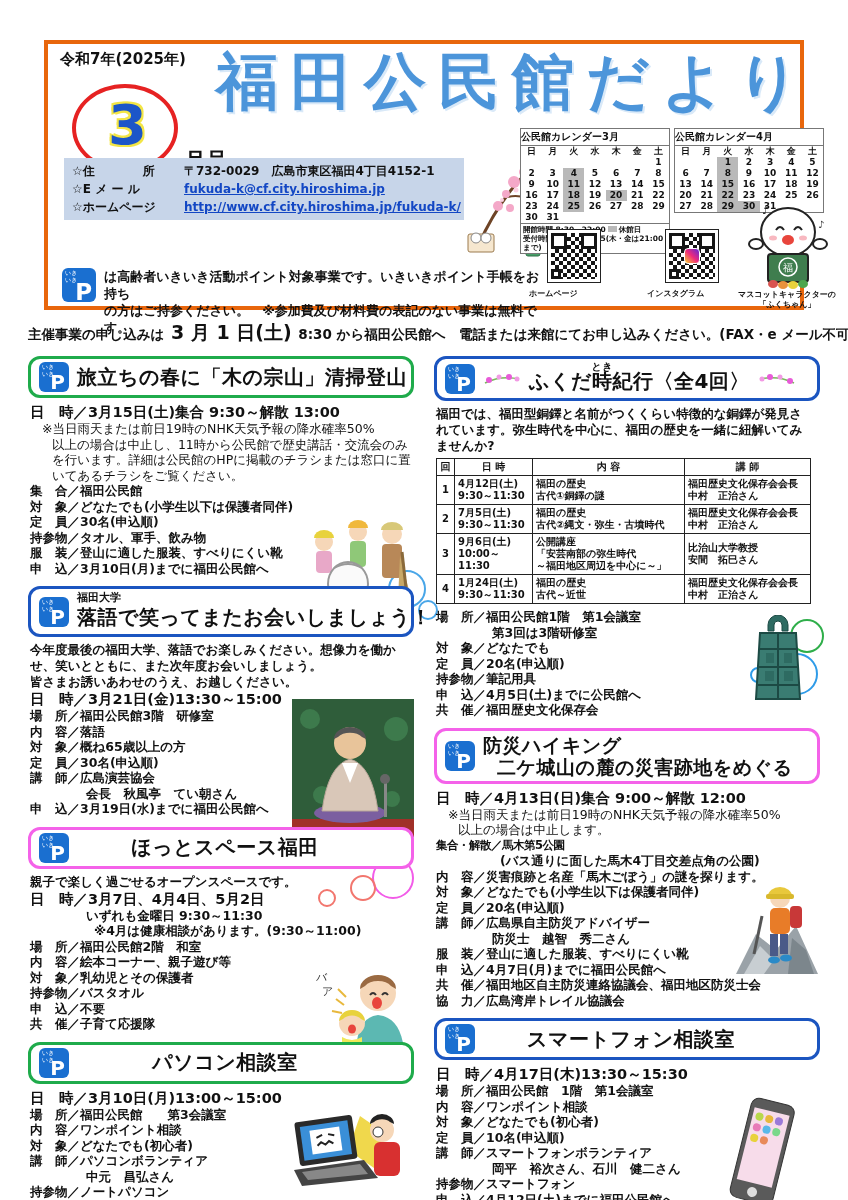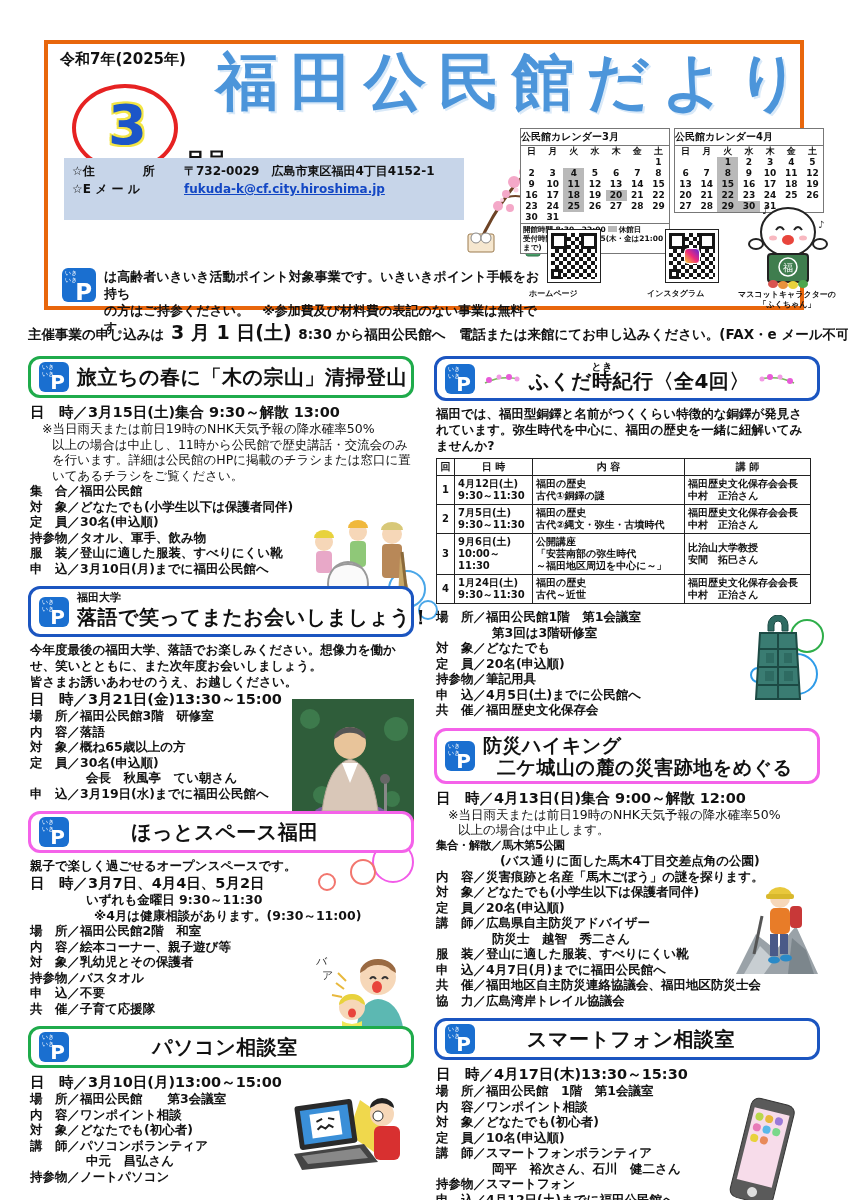--- a/index.html
+++ b/index.html
@@ -108,20 +108,24 @@
     <h1 class="big-title">福田公民館だより</h1>
 
     <div class="info-box">
       <div class="info-row">
         <span class="info-label">☆住　　　　所</span>
         <span class="info-value">〒732-0029　広島市東区福田4丁目4152-1</span>
       </div>
       <div class="info-row">
         <span class="info-label">☆E メ ー ル</span>
         <span class="info-value link">fukuda-k@cf.city.hiroshima.jp</span>
+      </div>
+      <div class="info-row">
+        <span class="info-label">☆ホームページ</span>
+        <span class="info-value link">http://www.cf.city.hiroshima.jp/fukuda-k/</span>
       </div>
     </div>
 
 
     <div class="iki-note">
       <span class="iki big">
         <span class="iki-t">いき</span>
         <span class="iki-t2">いき</span>
         <span class="iki-p">P</span>
       </span>
@@ -380,20 +384,21 @@
               <div class="intro-line">せ、笑いとともに、また次年度お会いしましょう。</div>
               <div class="intro-line">皆さまお誘いあわせのうえ、お越しください。</div>
             </div>
           <div>
 
           <div class="line big">日　時／3月21日(金)13:30～15:00</div>
               <div class="line">場　所／福田公民館3階　研修室</div>
               <div class="line">内　容／落語</div>
               <div class="line">対　象／概ね65歳以上の方</div>
               <div class="line">定　員／30名(申込順)</div>
+              <div class="line">講　師／広島演芸協会</div>
               <div class="line cont">会長　秋風亭　てい朝さん</div>
               <div class="line">申　込／3月19日(水)までに福田公民館へ</div>
             </div>
           <svg class="art" style="right:0;top:62px" width="122" height="138" viewBox="0 0 122 138">
             <rect width="122" height="138" fill="#2f5d3a"></rect>
             <circle cx="18" cy="20" r="10" fill="#3d7a4c"></circle>
               <circle cx="104" cy="30" r="12" fill="#3d7a4c"></circle>
             <circle cx="30" cy="96" r="9" fill="#3d7a4c"></circle>
               <circle cx="100" cy="100" r="8" fill="#3d7a4c"></circle>
             <rect x="0" y="120" width="122" height="18" fill="#a03028"></rect>

